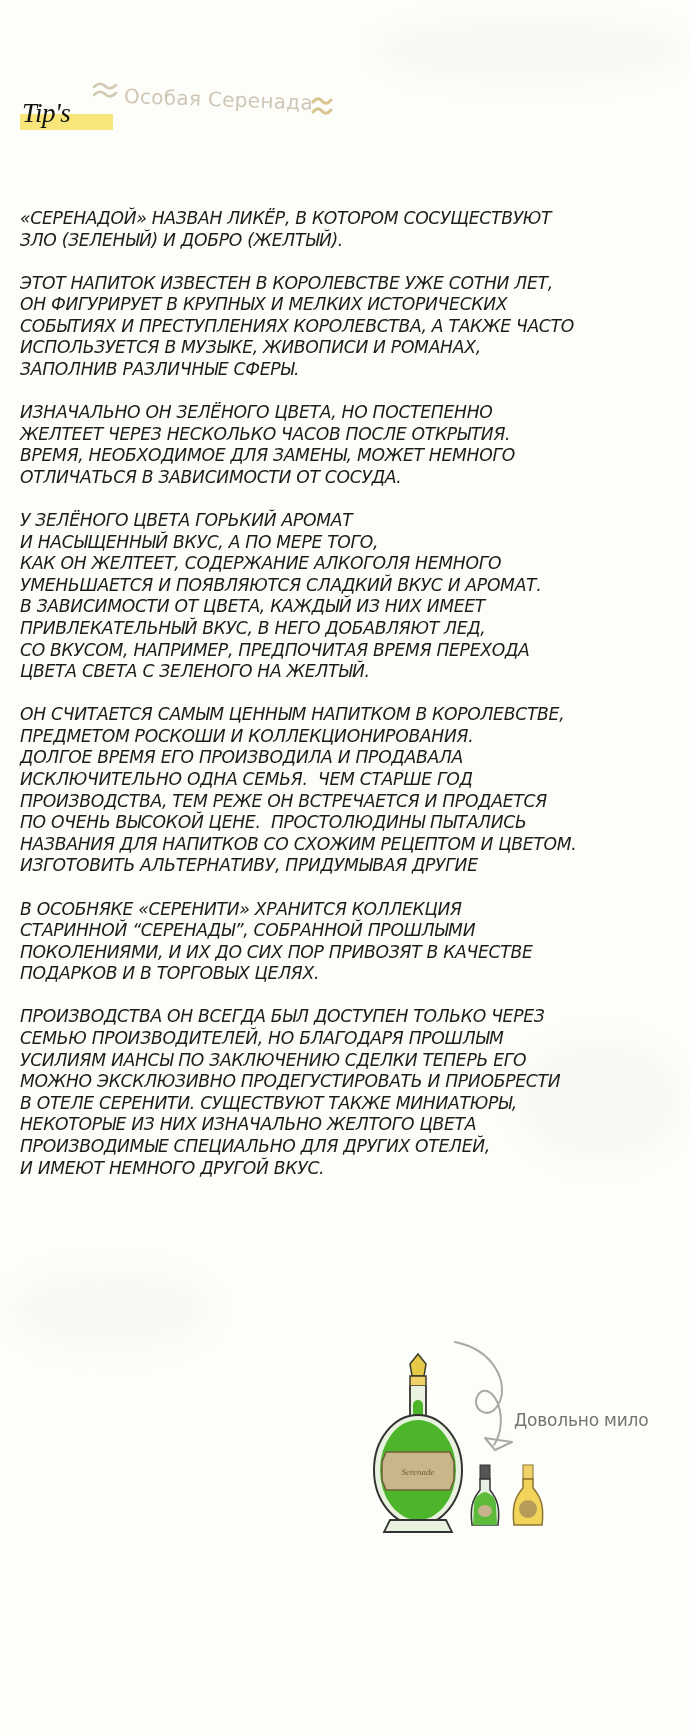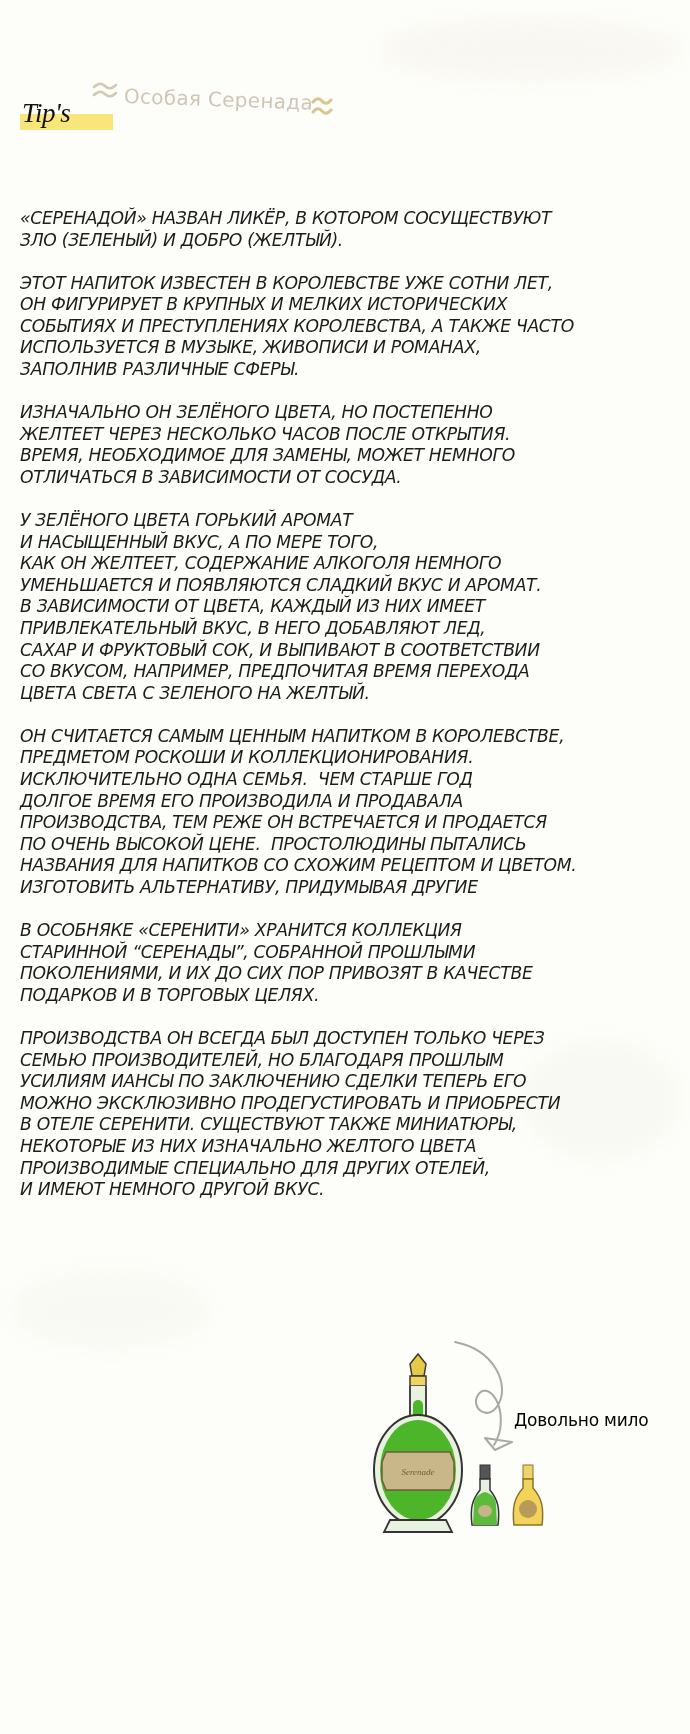--- a/index.html
+++ b/index.html
@@ -36,21 +36,21 @@
     font-family: "DejaVu Sans", sans-serif; font-style: italic;
     font-size: 17.2px; line-height: 21.6px; color: #1c1c1c;
     text-transform: uppercase; letter-spacing: -0.3px;
   }
   .para { margin: 0 0 21.5px 0; }
   .line { display: block; white-space: nowrap; }
 
   .illustration { position: absolute; left: 360px; top: 1330px; width: 310px; height: 220px; }
   .caption {
     position: absolute; left: 514px; top: 1410px;
-    font-family: "DejaVu Sans", sans-serif; font-size: 17px; color: #000000;
+    font-family: "DejaVu Sans", sans-serif; font-size: 17px; color: #737373;
     letter-spacing: -0.2px;
     text-align: center;
   }
 </style>
 </head>
 <body>
 
 <div class="page">
 
   <div class="bg-stroke" style="left:380px;top:20px;width:300px;height:60px;background:#f1ede4;"></div>
@@ -91,29 +91,28 @@
       <span class="line">Время, необходимое для замены, может немного</span>
       <span class="line">отличаться в зависимости от сосуда.</span>
     </p>
     <p class="para">
       <span class="line">У зелёного цвета горький аромат</span>
       <span class="line">и насыщенный вкус, а по мере того,</span>
       <span class="line">как он желтеет, содержание алкоголя немного</span>
       <span class="line">уменьшается и появляются сладкий вкус и аромат.</span>
       <span class="line">В зависимости от цвета, каждый из них имеет</span>
       <span class="line">привлекательный вкус, в него добавляют лед,</span>
-      <span class="line">сахар и фруктовый сок, и выпивают в соответствии</span>
       <span class="line">со вкусом, например, предпочитая время перехода</span>
       <span class="line">цвета света с зеленого на желтый.</span>
     </p>
     <p class="para">
       <span class="line">Он считается самым ценным напитком в королевстве,</span>
       <span class="line">предметом роскоши и коллекционирования.</span>
+      <span class="line">Долгое время его производила и продавала</span>
       <span class="line" style="white-space:pre">исключительно одна семья.  Чем старше год</span>
-      <span class="line">Долгое время его производила и продавала</span>
       <span class="line">производства, тем реже он встречается и продается</span>
       <span class="line" style="white-space:pre">по очень высокой цене.  Простолюдины пытались</span>
       <span class="line">названия для напитков со схожим рецептом и цветом.</span>
       <span class="line">изготовить альтернативу, придумывая другие</span>
     </p>
     <p class="para">
       <span class="line">В особняке «Серенити» хранится коллекция</span>
       <span class="line">старинной “Серенады”, собранной прошлыми</span>
       <span class="line">поколениями, и их до сих пор привозят в качестве</span>
       <span class="line">подарков и в торговых целях.</span>

